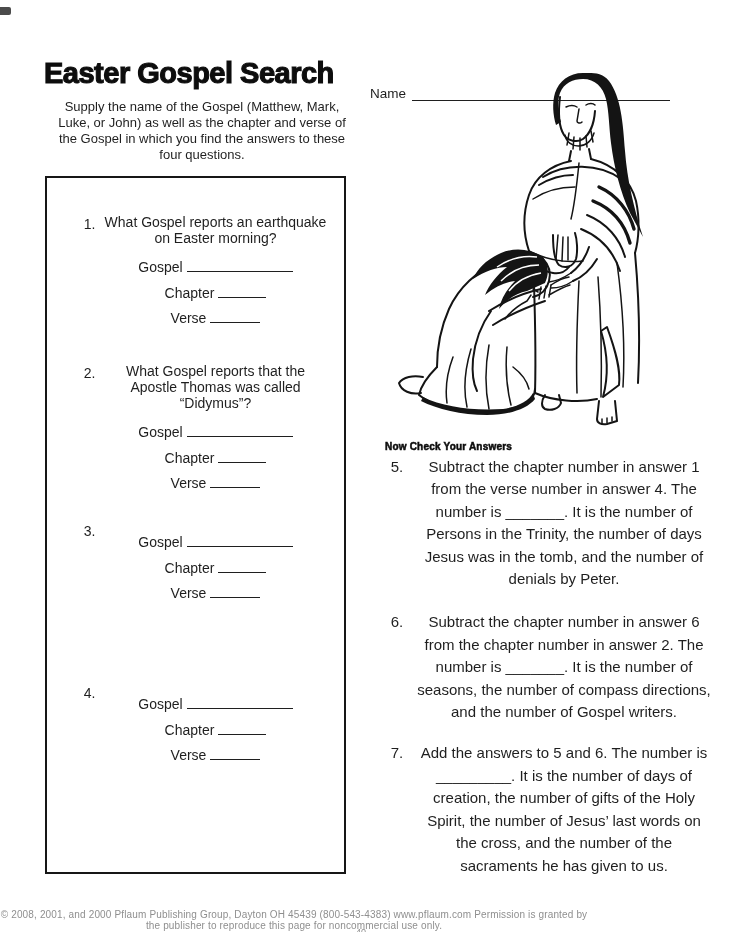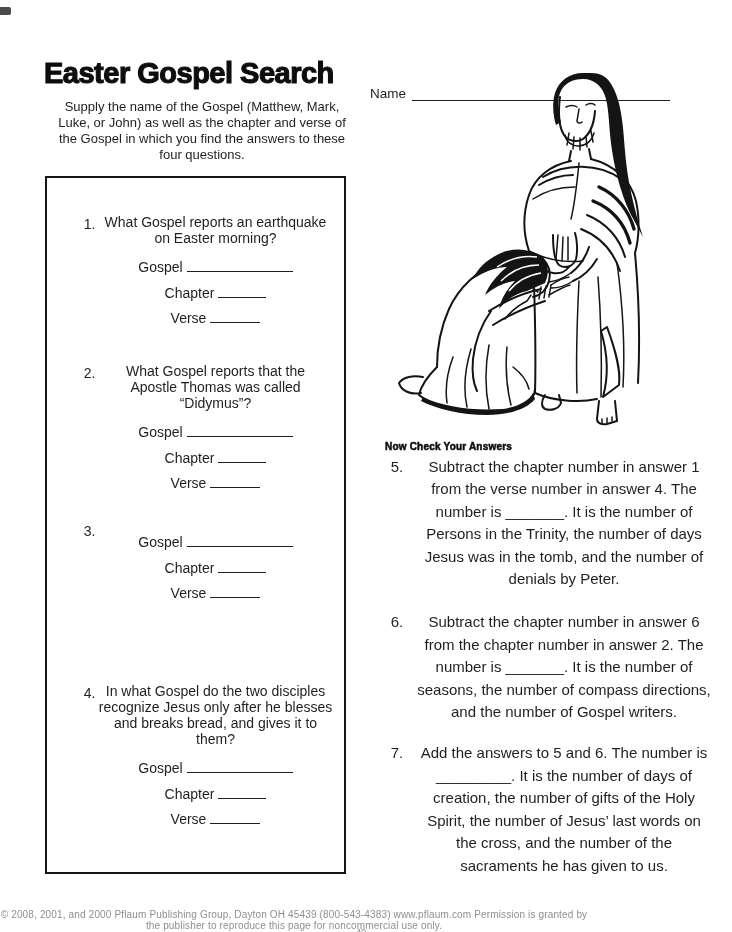--- a/index.html
+++ b/index.html
@@ -103,24 +103,20 @@
         <div class="answer-row"><span>Gospel</span><span class="blank blank-gospel"></span></div>
         <div class="answer-row"><span>Chapter</span><span class="blank blank-chapter"></span></div>
         <div class="answer-row"><span>Verse</span><span class="blank blank-verse"></span></div>
       </div>
     </div>
   </div>
 
   <div class="question q4">
     <span class="qnum">4.</span>
     <div class="qbody">
-      <div class="qtext">In what Gospel do the two disciples
-recognize Jesus only after he blesses
-and breaks bread, and gives it to
-them?</div>
       <div class="answers">
         <div class="answer-row"><span>Gospel</span><span class="blank blank-gospel"></span></div>
         <div class="answer-row"><span>Chapter</span><span class="blank blank-chapter"></span></div>
         <div class="answer-row"><span>Verse</span><span class="blank blank-verse"></span></div>
       </div>
     </div>
   </div>
 </div>
 
 <div class="abs illustration">

